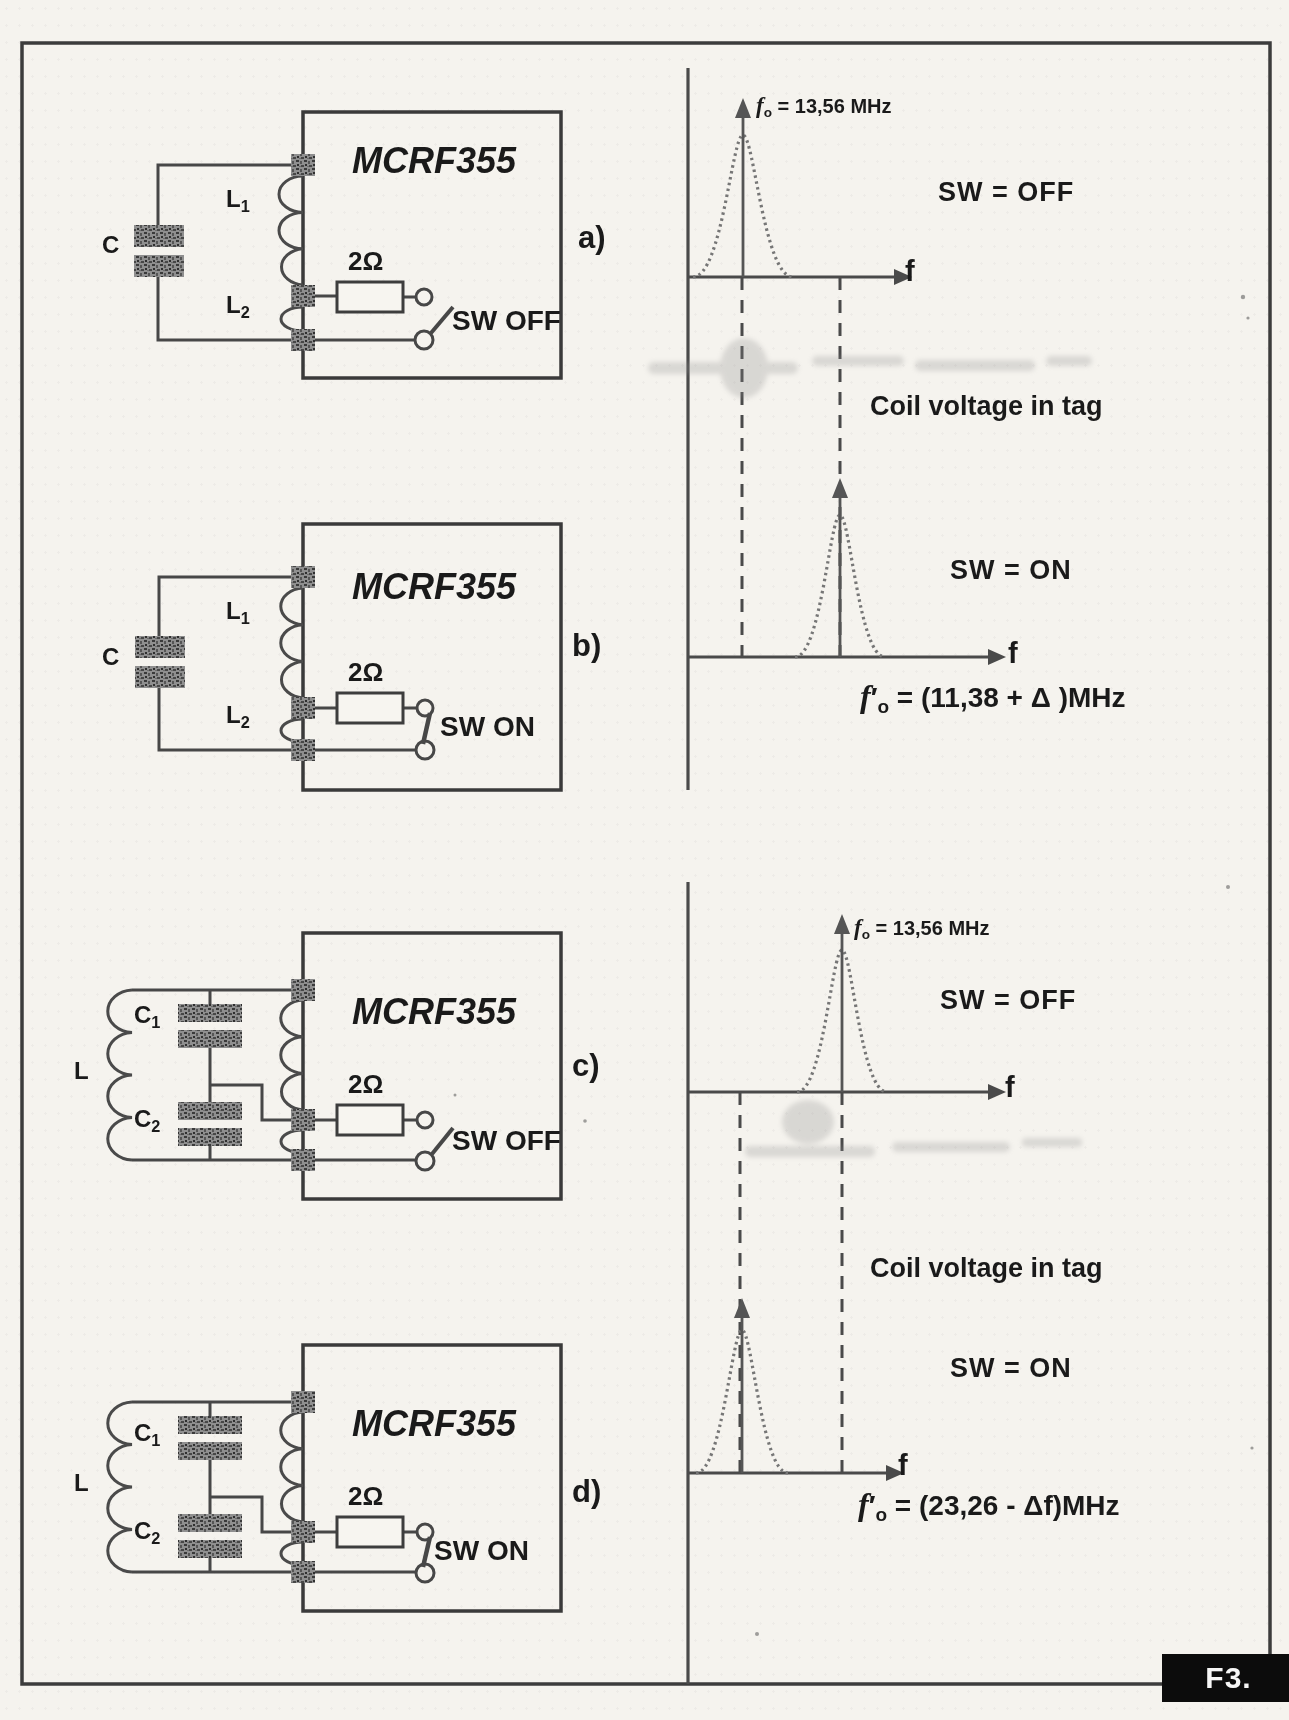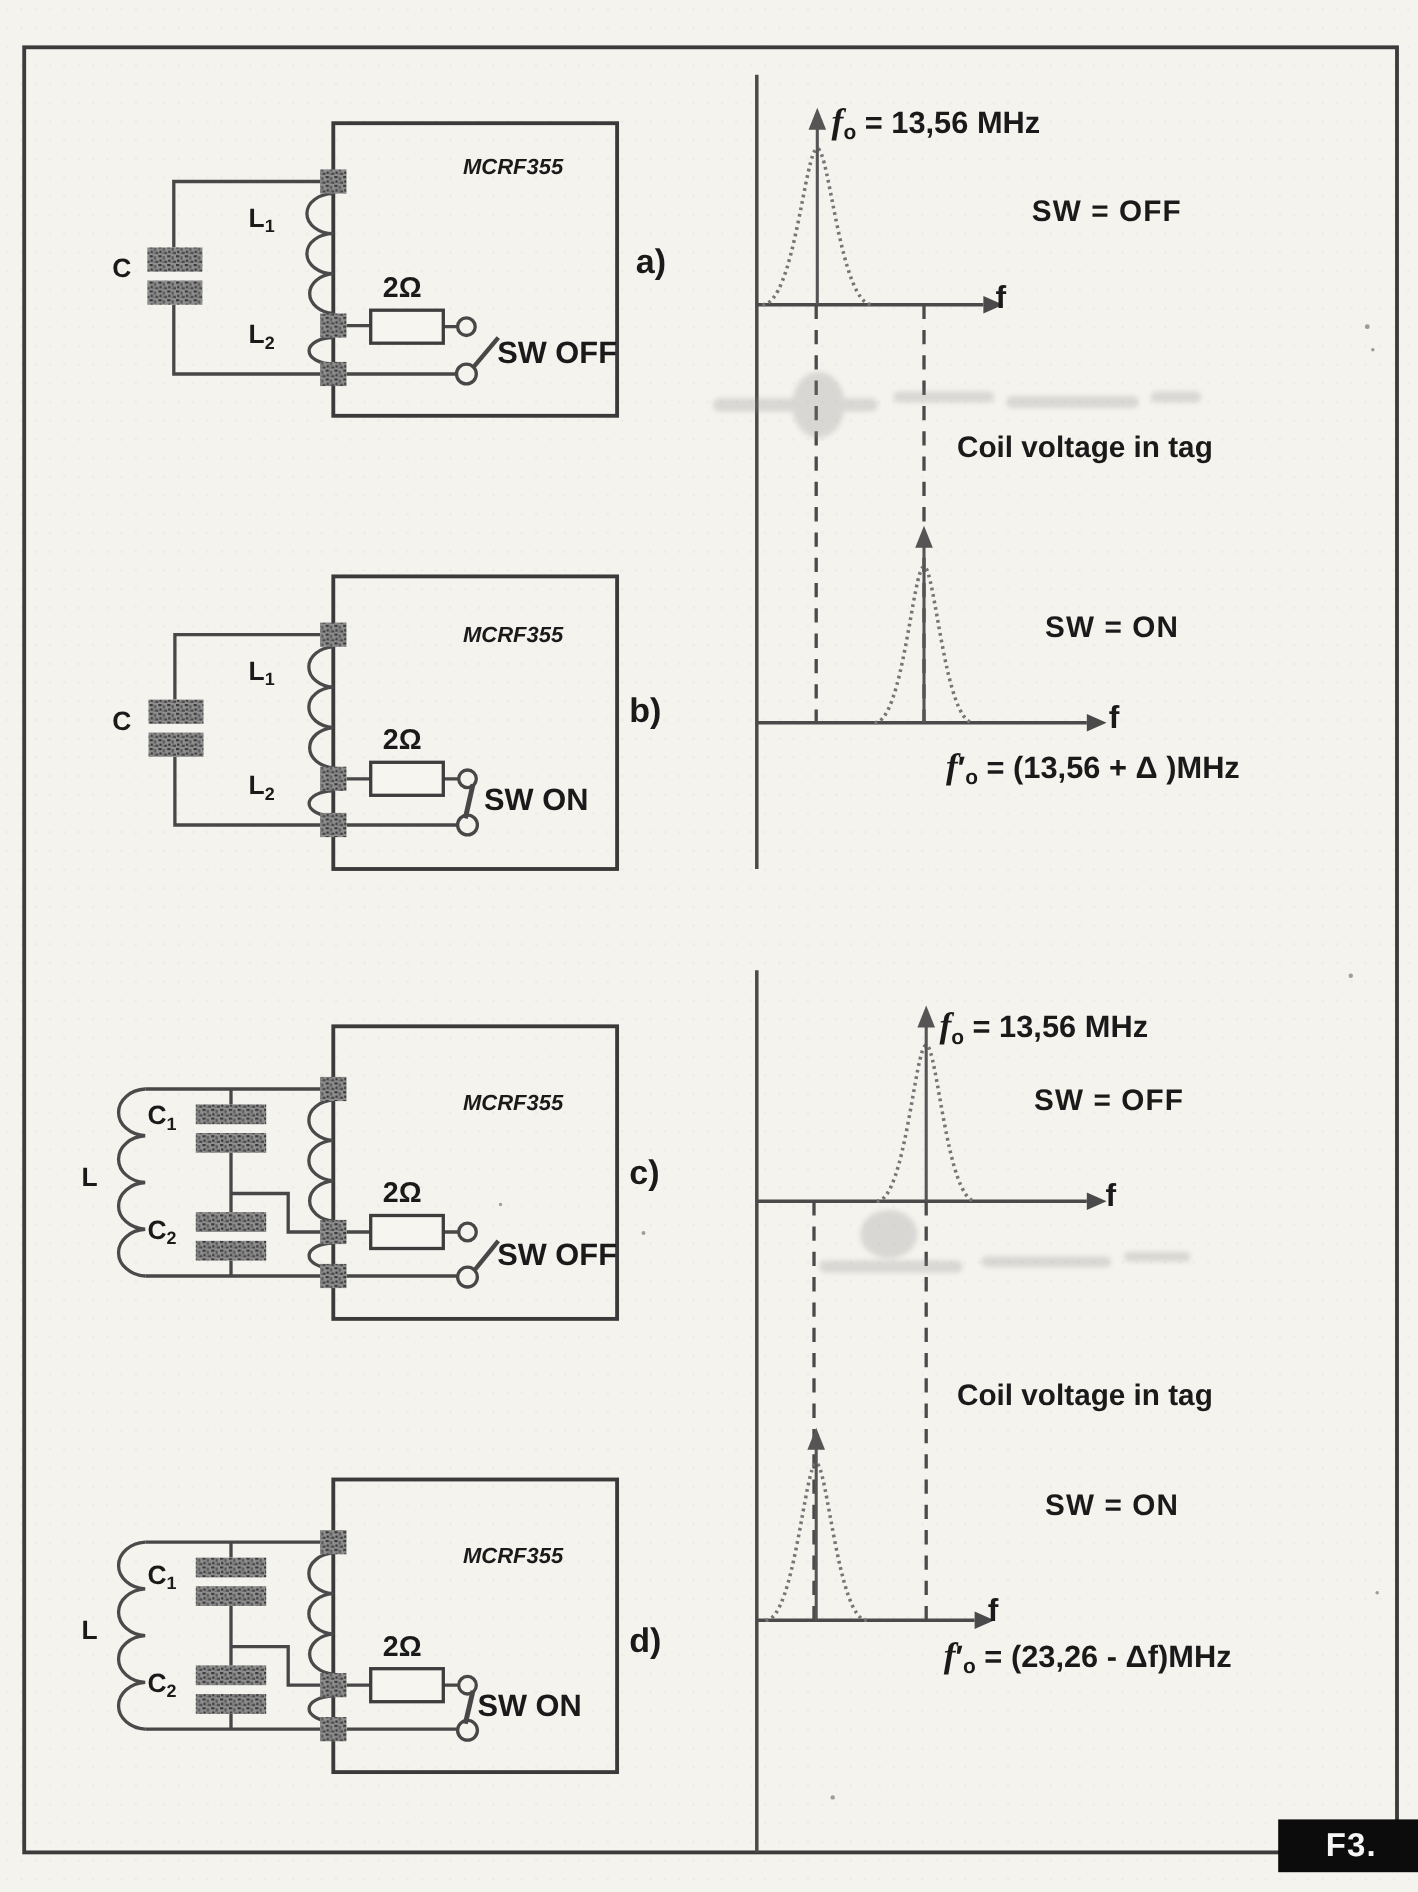--- a/index.html
+++ b/index.html
@@ -2,28 +2,28 @@
 <html><head>
 <meta charset="utf-8">
 <style>
   html,body{margin:0;padding:0}
   body{width:1289px;height:1720px;background:#e9e7e1;font-family:"Liberation Sans",sans-serif}
   .page{position:relative;width:1289px;height:1720px;background:#f5f3ee;overflow:hidden;
         background-image:radial-gradient(rgba(60,55,45,0.04) 1px, transparent 1.2px);
         background-size:13px 17px}
   .art{position:absolute;left:0;top:0;width:1289px;height:1720px}
   .lbl{position:absolute;color:#1a1a1a;font-weight:700;white-space:nowrap;line-height:1.05}
-  .chip{font-style:italic;font-size:20px;text-align:right}
+  .chip{font-style:italic;font-size:36px;text-align:right}
   .big{font-size:24px}
   .sub{font-size:0.68em;vertical-align:-0.30em;font-weight:700}
   .res{font-size:26px}
   .sw{font-size:28px}
   .tag{font-size:31px}
   .state{font-size:27px;letter-spacing:1px}
-  .peak{font-size:28px}
+  .peak{font-size:20px}
   .axisf{font-size:29px}
   .caption{font-size:27px}
   .shift{font-size:28px}
   .fsym{font-family:"Liberation Serif",serif;font-style:italic;font-weight:700;font-size:1.15em}
   .badge{position:absolute;left:1162px;top:1654px;width:133px;height:48px;background:#0c0c0c;
          color:#f6f6f6;display:flex;align-items:center;justify-content:center;
          font-size:30px;font-weight:700;letter-spacing:1px}
 </style>
 </head>
 <body>
@@ -216,21 +216,21 @@
   <div class="lbl res" style="left:348px;top:1483px">2Ω</div>
   <div class="lbl sw" style="left:434px;top:1536px">SW ON</div>
   <div class="lbl tag" style="left:572px;top:1476px">d)</div>
 
   <div class="lbl peak" style="left:756px;top:94px"><span class="fsym">f</span><sub class="sub">o</sub><span> = 13,56 MHz</span></div>
   <div class="lbl state" style="left:938px;top:178px">SW = OFF</div>
   <div class="lbl axisf" style="left:905px;top:256px">f</div>
   <div class="lbl caption" style="left:870px;top:392px">Coil voltage in tag</div>
   <div class="lbl state" style="left:950px;top:556px">SW = ON</div>
   <div class="lbl axisf" style="left:1008px;top:638px">f</div>
-  <div class="lbl shift" style="left:860px;top:680px"><span class="fsym">f</span><span>′</span><sub class="sub">o</sub><span> = (13,56 + Δ )MHz</span></div>
+  <div class="lbl shift" style="left:860px;top:680px"><span class="fsym">f</span><span>′</span><sub class="sub">o</sub><span> = (11,38 + Δ )MHz</span></div>
 
   <div class="lbl peak" style="left:854px;top:916px"><span class="fsym">f</span><sub class="sub">o</sub><span> = 13,56 MHz</span></div>
   <div class="lbl state" style="left:940px;top:986px">SW = OFF</div>
   <div class="lbl axisf" style="left:1005px;top:1072px">f</div>
   <div class="lbl caption" style="left:870px;top:1254px">Coil voltage in tag</div>
   <div class="lbl state" style="left:950px;top:1354px">SW = ON</div>
   <div class="lbl axisf" style="left:898px;top:1450px">f</div>
   <div class="lbl shift" style="left:858px;top:1488px"><span class="fsym">f</span><span>′</span><sub class="sub">o</sub><span> = (23,26 - Δf)MHz</span></div>
 
   <div class="badge">

